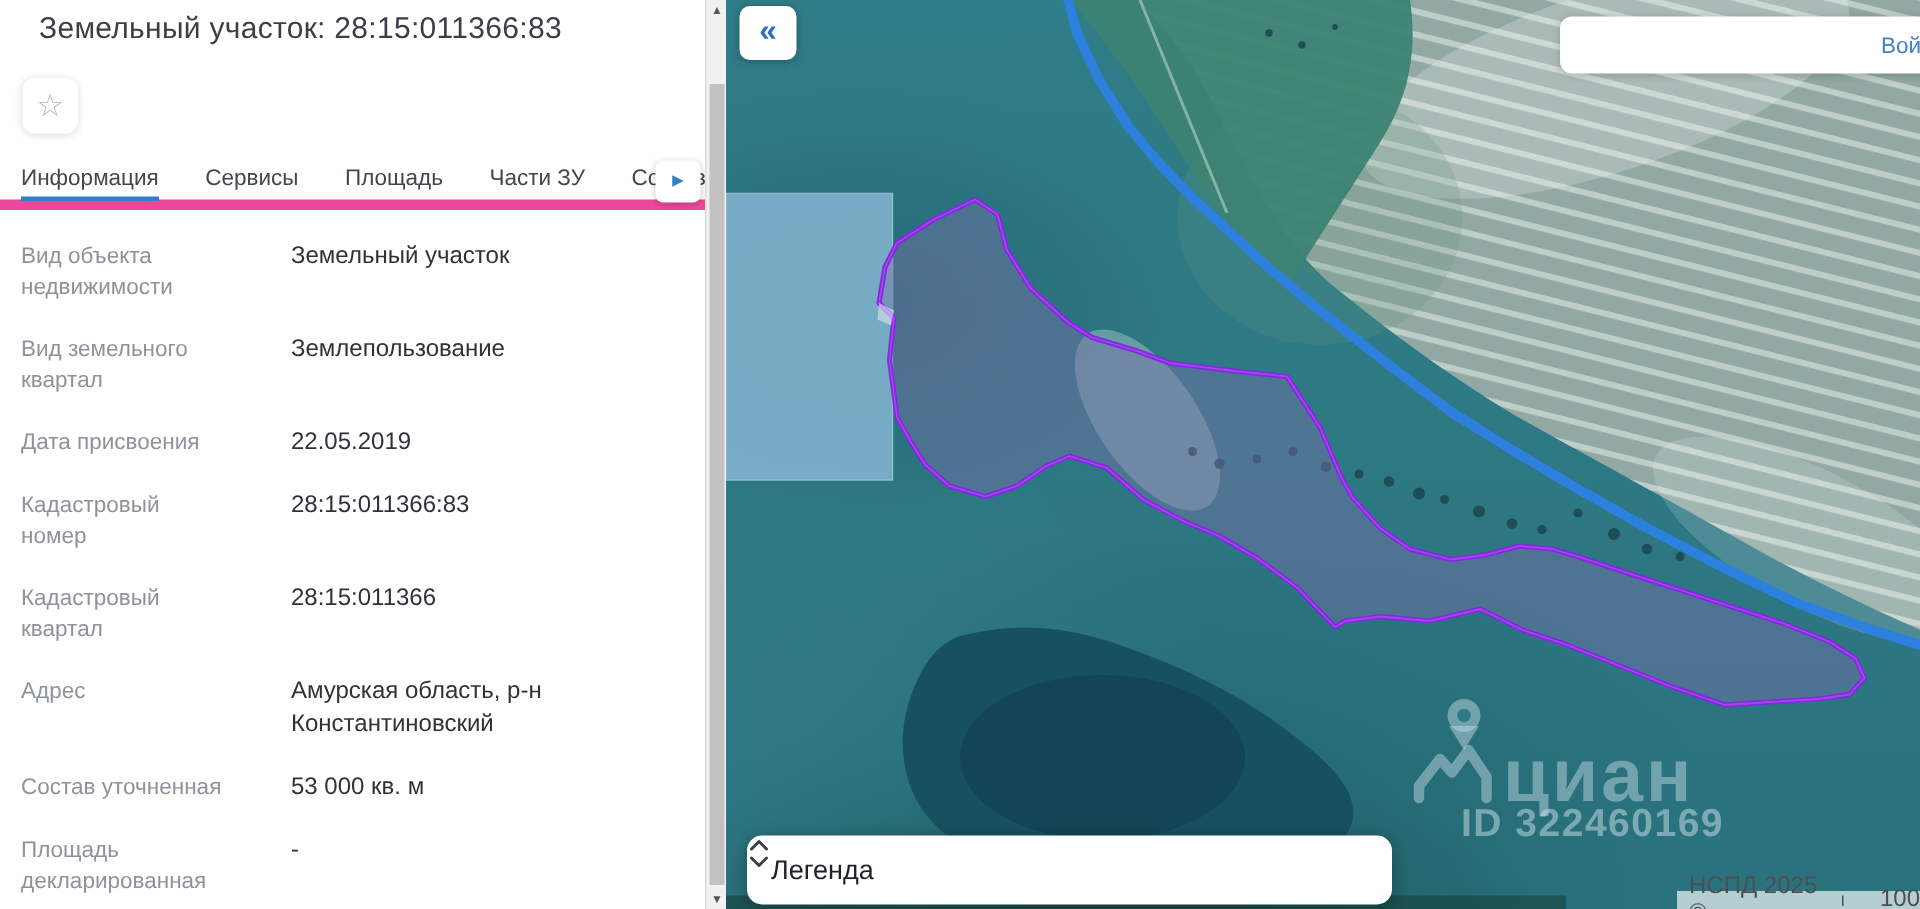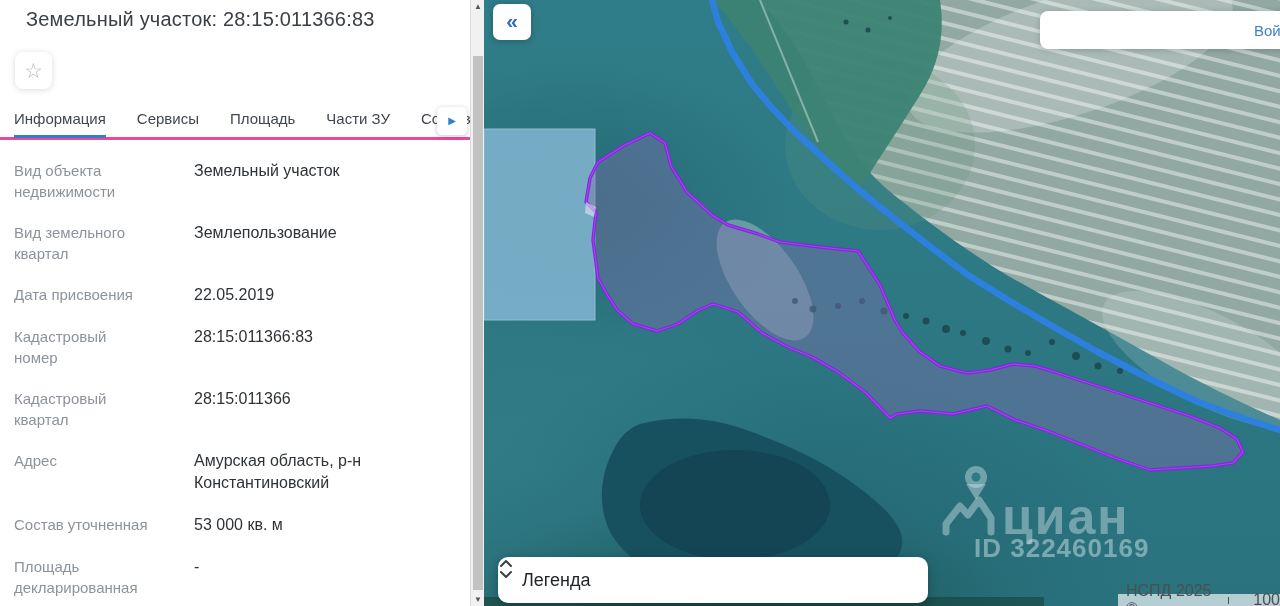--- a/index.html
+++ b/index.html
@@ -7,21 +7,21 @@
   body { font-family:"Liberation Sans", sans-serif; position:relative; background:#fff; }
 
   
   .panel { position:absolute; left:0; top:0; width:472px; height:606px; background:#fff; overflow:hidden; z-index:3; }
   .panel-title { position:absolute; top:8px; left:14px; font-size:20px; color:#3b4046; letter-spacing:.2px;margin-left:12px; }
   .fav-btn { position:absolute; top:52px; left:15px; width:37px; height:37px; background:#fff; border-radius:8px;
              box-shadow:0 1px 6px rgba(0,0,0,.14); display:flex; align-items:center; justify-content:center; cursor:pointer; }
   .fav-btn .star { font-size:21px; color:#b4b8bd; line-height:1; }
 
   .tabs { position:absolute; top:103px; left:0; width:500px; height:37px; display:flex; gap:31px; padding-left:14px;
-          border-bottom:3px solid #ec4899; }
+          border-bottom:7px solid #ec4899; }
   .tab { position:relative; font-size:15px; color:#41474e; line-height:32px; white-space:nowrap; cursor:pointer; }
   .tab.active::after { content:""; position:absolute; left:0; right:0; bottom:-1px; height:3px; background:#2f80c8; }
 
   .tab-overflow-btn { position:absolute; top:107px; left:437px; width:30px; height:28px; background:#fff; border-radius:5px;
           box-shadow:0 1px 5px rgba(0,0,0,.22); display:flex; align-items:center; justify-content:center; z-index:4; cursor:pointer; }
   .tab-overflow-btn span { color:#2f80c8; font-size:10px; line-height:1; }
 
   .rows { position:absolute; top:160px; left:14px; right:16px; }
   .row { display:flex; margin-bottom:20px; }
   .rl { width:148px; flex:0 0 148px; font-size:15px; line-height:21px; color:#8d939b; padding-right:10px; }
@@ -51,21 +51,21 @@
                   box-shadow:0 1px 6px rgba(0,0,0,.25); display:flex; align-items:center; justify-content:center; cursor:pointer; z-index:5; }
   .collapse-btn span { color:#2d6fc2; font-size:21px; font-weight:bold; line-height:1; margin-top:-3px; }
 
   .login-bar { position:absolute; left:556px; top:11px; width:260px; height:38px; background:#fff; border-radius:8px;
                box-shadow:0 1px 6px rgba(0,0,0,.2); display:flex; align-items:center; justify-content:flex-end;
                padding-right:4px; z-index:5; cursor:pointer; }
   .login-bar span { color:#4180c8; font-size:15px; }
 
   .legend-bar { position:absolute; left:14px; top:557px; width:430px; height:46px; background:#fff; border-radius:10px;
                 box-shadow:0 2px 10px rgba(0,0,0,.28); display:flex; align-items:center; justify-content:space-between;
-                padding:0 18px 0 24px; z-index:5; cursor:pointer; }
+                padding:0 18px 0 16px; z-index:5; cursor:pointer; }
   .legend-bar .legend-label { font-size:18px; color:#1f2327; }
 
   .attr-strip { position:absolute; right:0; bottom:0; width:162px; height:12px; background:rgba(255,255,255,.65);
                 display:flex; align-items:center; font-size:16px; color:#4a4f52; padding-left:8px; z-index:5; }
   .attr-strip .tick { width:1px; height:7px; background:#4a4f52; margin-left:16px; }
   .attr-strip .scale { margin-left:24px; }
 </style>
 </head>
 <body>
 

